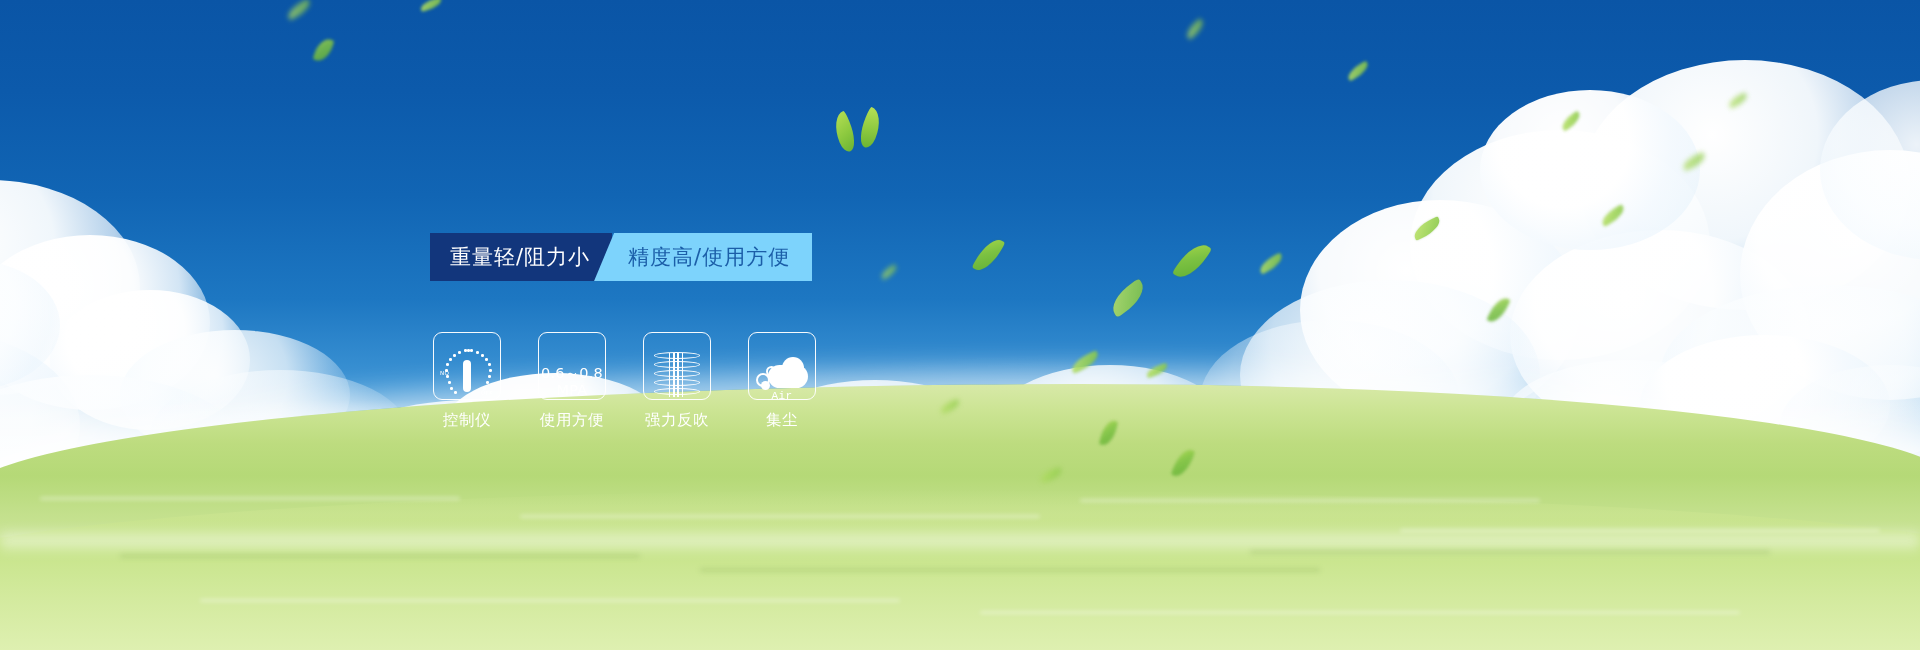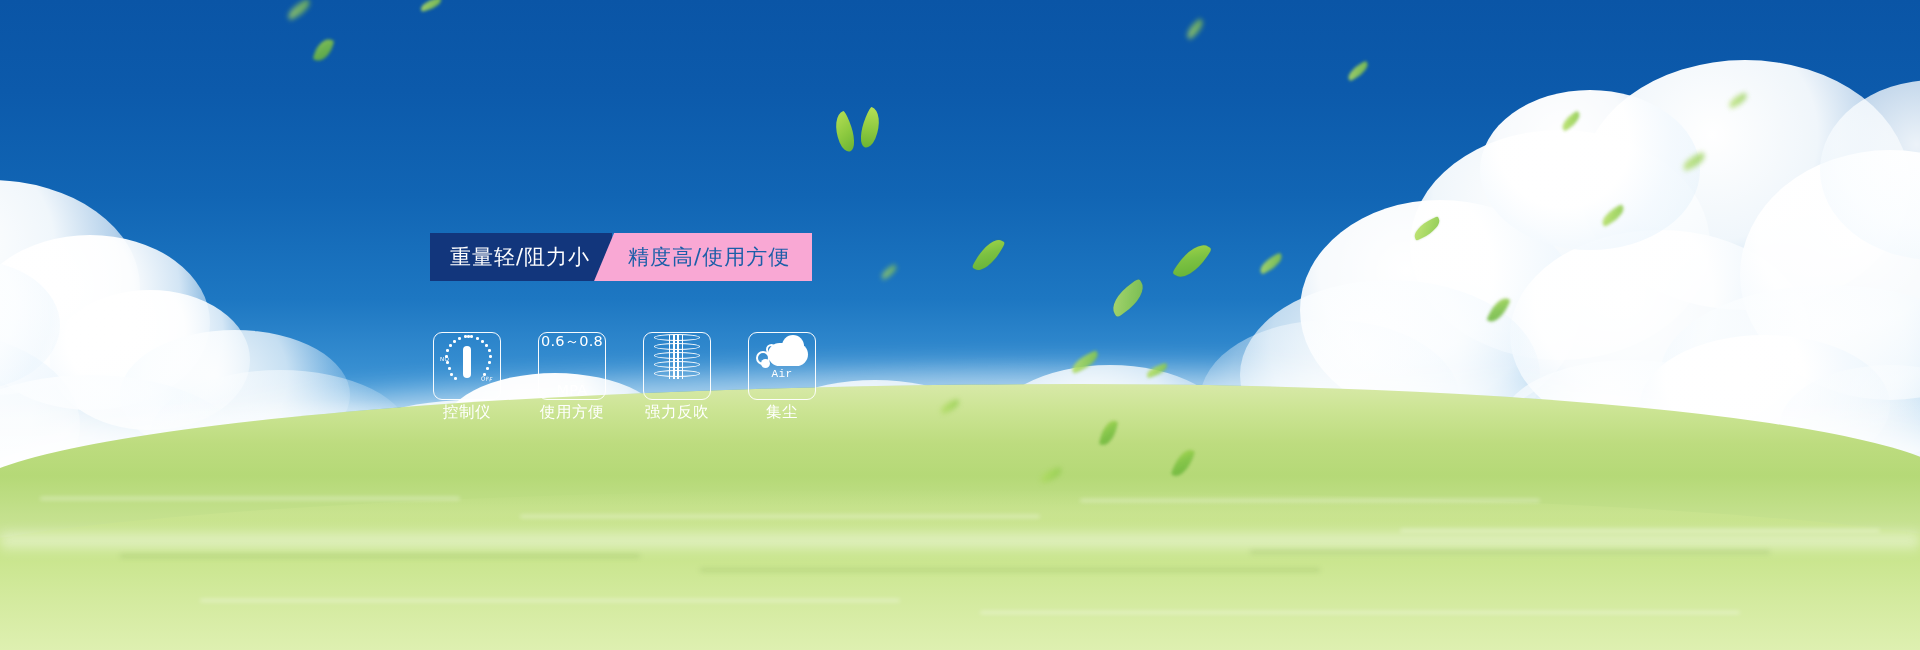--- a/index.html
+++ b/index.html
@@ -177,45 +177,45 @@
     height:48px;display:flex;align-items:center;
     font-size:21px;letter-spacing:1px;white-space:nowrap;
   }
   .tab-dark{
     background:#12367c;
     color:#ffffff;
     padding:0 22px 0 20px;
     margin-right:-18px;
   }
   .tab-light{
-    background:#f9a8d4;
+    background:#7dd3fc;
     color:#1b5ea8;
     padding:0 22px 0 34px;
     clip-path:polygon(20px 0,100% 0,100% 100%,0 100%);
   }
 
   
   .features{position:absolute;left:433px;top:332px;display:flex;gap:37px;}
   .feature{width:68px;display:flex;flex-direction:column;align-items:center;}
   .fbox{
     width:68px;height:68px;
     border:1.6px solid rgba(255,255,255,.96);
     border-radius:9px;
     display:flex;flex-direction:column;
-    align-items:center;justify-content:space-between;
+    align-items:center;justify-content:flex-end;
     position:relative;
     box-sizing:border-box;
   }
   .fbox .ftxt{
     color:#ffffff;font-size:14.5px;line-height:1.18;text-align:center;
     letter-spacing:.2px;white-space:nowrap;
   }
   .fbox .ftxt.cn{font-size:17px;line-height:1.2;}
   .flabel{
-    margin-top:2px;color:#ffffff;font-size:15.5px;
+    margin-top:10px;color:#ffffff;font-size:15.5px;
     letter-spacing:.6px;white-space:nowrap;text-align:center;
   }
 
   
   .gauge{position:relative;width:52px;height:52px;}
   .gauge .bar{
     position:absolute;left:50%;top:13px;margin-left:-4px;
     width:8px;height:32px;border-radius:4px;background:#fff;
   }
   .gauge .dot{position:absolute;width:2.6px;height:2.6px;border-radius:50%;background:#fff;}

